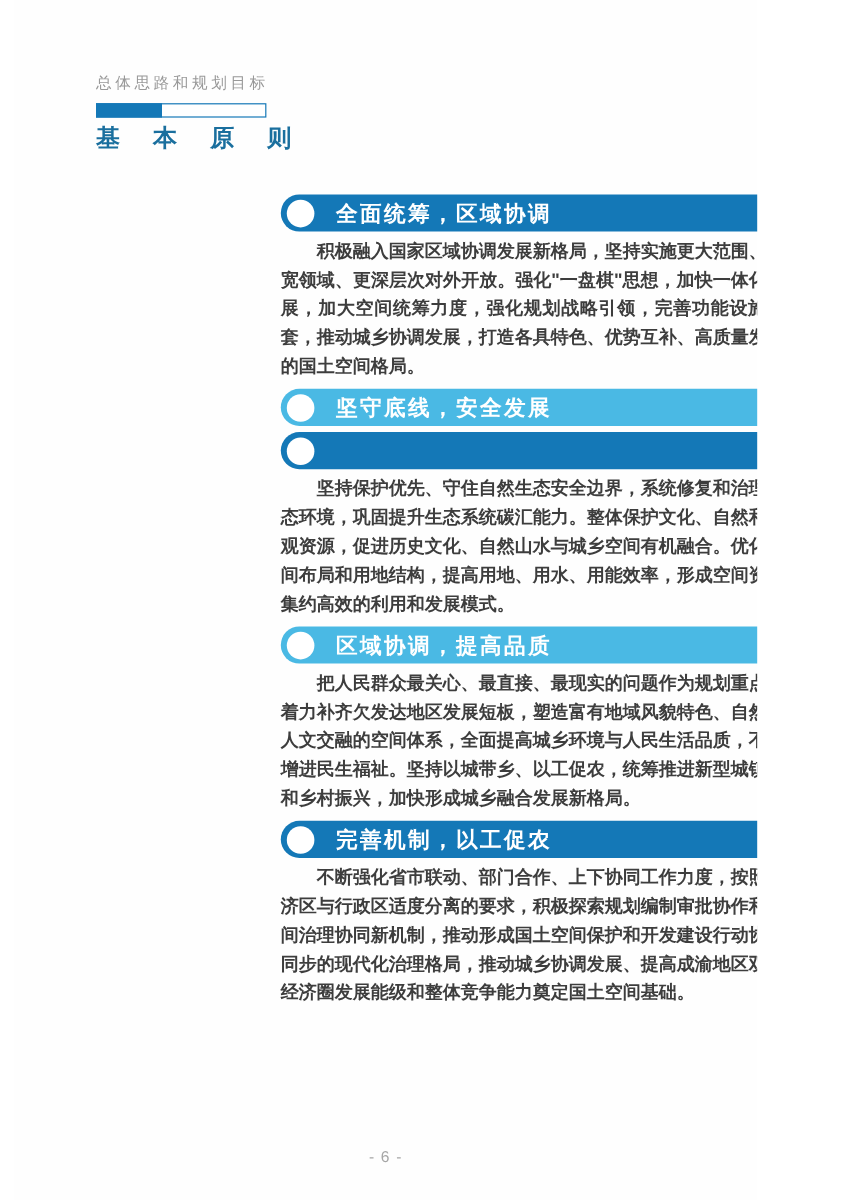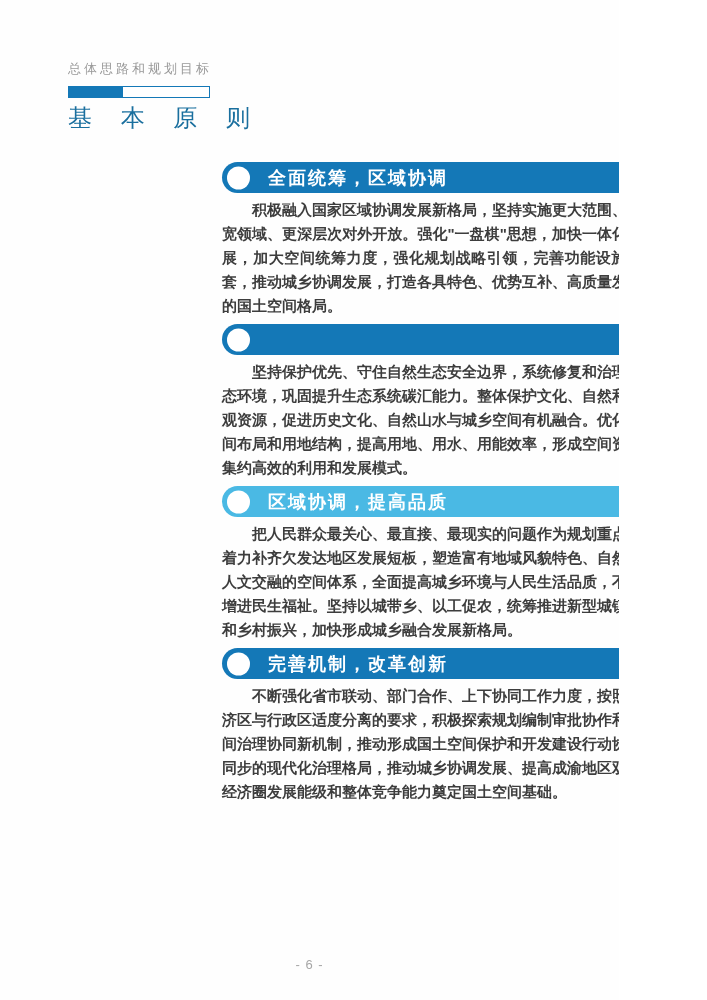--- a/index.html
+++ b/index.html
@@ -15,20 +15,21 @@
   body {
     width: 707px; height: 1000px;
     background: #ffffff;
     font-family: "Liberation Sans", "DejaVu Sans", sans-serif;
   }
   .page {
     position: relative;
     width: 619px; height: 1000px;
     background: #fefefe;
     overflow: hidden;
+    margin-left: 12px;
   }
 
   
   .page-header { position: absolute; top: 60px; left: 68px; width: 160px; }
   .eyebrow {
     font-size: 13px; color: var(--eyebrow-gray);
     letter-spacing: 3px; white-space: nowrap;
     margin-bottom: 8px;
   }
   .progress {
@@ -39,21 +40,21 @@
     margin-bottom: 4px;
   }
   .progress .fill {
     display: block; position: absolute;
     left: -1px; top: -1px;
     width: 55px; height: 12px;
     background: var(--blue);
   }
   .page-title {
     margin: 2px 0 0;
-    font-size: 24px; font-weight: 400;
+    font-size: 20px; font-weight: 700;
     color: var(--title-teal);
     letter-spacing: 11px;
     white-space: nowrap;
   }
 
   
   .content { position: absolute; top: 162px; left: 222px; width: 420px; }
   .sec { margin: 0; }
   .sec-bar {
     position: relative;
@@ -113,41 +114,45 @@
 
     <section class="sec">
       <div class="sec-bar blue">
         <span class="dot"></span>
         <span class="bar-text">全面统筹，区域协调</span>
       </div>
       <p class="sec-body">积极融入国家区域协调发展新格局，坚持实施更大范围、更宽领域、更深层次对外开放。强化"一盘棋"思想，加快一体化发展，加大空间统筹力度，强化规划战略引领，完善功能设施配套，推动城乡协调发展，打造各具特色、优势互补、高质量发展的国土空间格局。</p>
     </section>
 
     <section class="sec">
+      <div class="sec-bar cyan">
+        <span class="dot"></span>
+        <span class="bar-text">坚守底线，安全发展</span>
+      </div>
     </section>
 
     <section class="sec">
       <div class="sec-bar blue">
         <span class="dot"></span>
       </div>
       <p class="sec-body">坚持保护优先、守住自然生态安全边界，系统修复和治理生态环境，巩固提升生态系统碳汇能力。整体保护文化、自然和景观资源，促进历史文化、自然山水与城乡空间有机融合。优化空间布局和用地结构，提高用地、用水、用能效率，形成空间资源集约高效的利用和发展模式。</p>
     </section>
 
     <section class="sec">
       <div class="sec-bar cyan">
         <span class="dot"></span>
         <span class="bar-text">区域协调，提高品质</span>
       </div>
       <p class="sec-body">把人民群众最关心、最直接、最现实的问题作为规划重点，着力补齐欠发达地区发展短板，塑造富有地域风貌特色、自然与人文交融的空间体系，全面提高城乡环境与人民生活品质，不断增进民生福祉。坚持以城带乡、以工促农，统筹推进新型城镇化和乡村振兴，加快形成城乡融合发展新格局。</p>
     </section>
 
     <section class="sec">
       <div class="sec-bar blue">
         <span class="dot"></span>
-        <span class="bar-text">完善机制，改革创新</span>
+        <span class="bar-text">完善机制，以工促农</span>
       </div>
       <p class="sec-body">不断强化省市联动、部门合作、上下协同工作力度，按照经济区与行政区适度分离的要求，积极探索规划编制审批协作和空间治理协同新机制，推动形成国土空间保护和开发建设行动协调同步的现代化治理格局，推动城乡协调发展、提高成渝地区双城经济圈发展能级和整体竞争能力奠定国土空间基础。</p>
     </section>
 
   </main>
 
   <footer class="page-footer">
     <span class="page-number">- 6 -</span>
   </footer>
 

